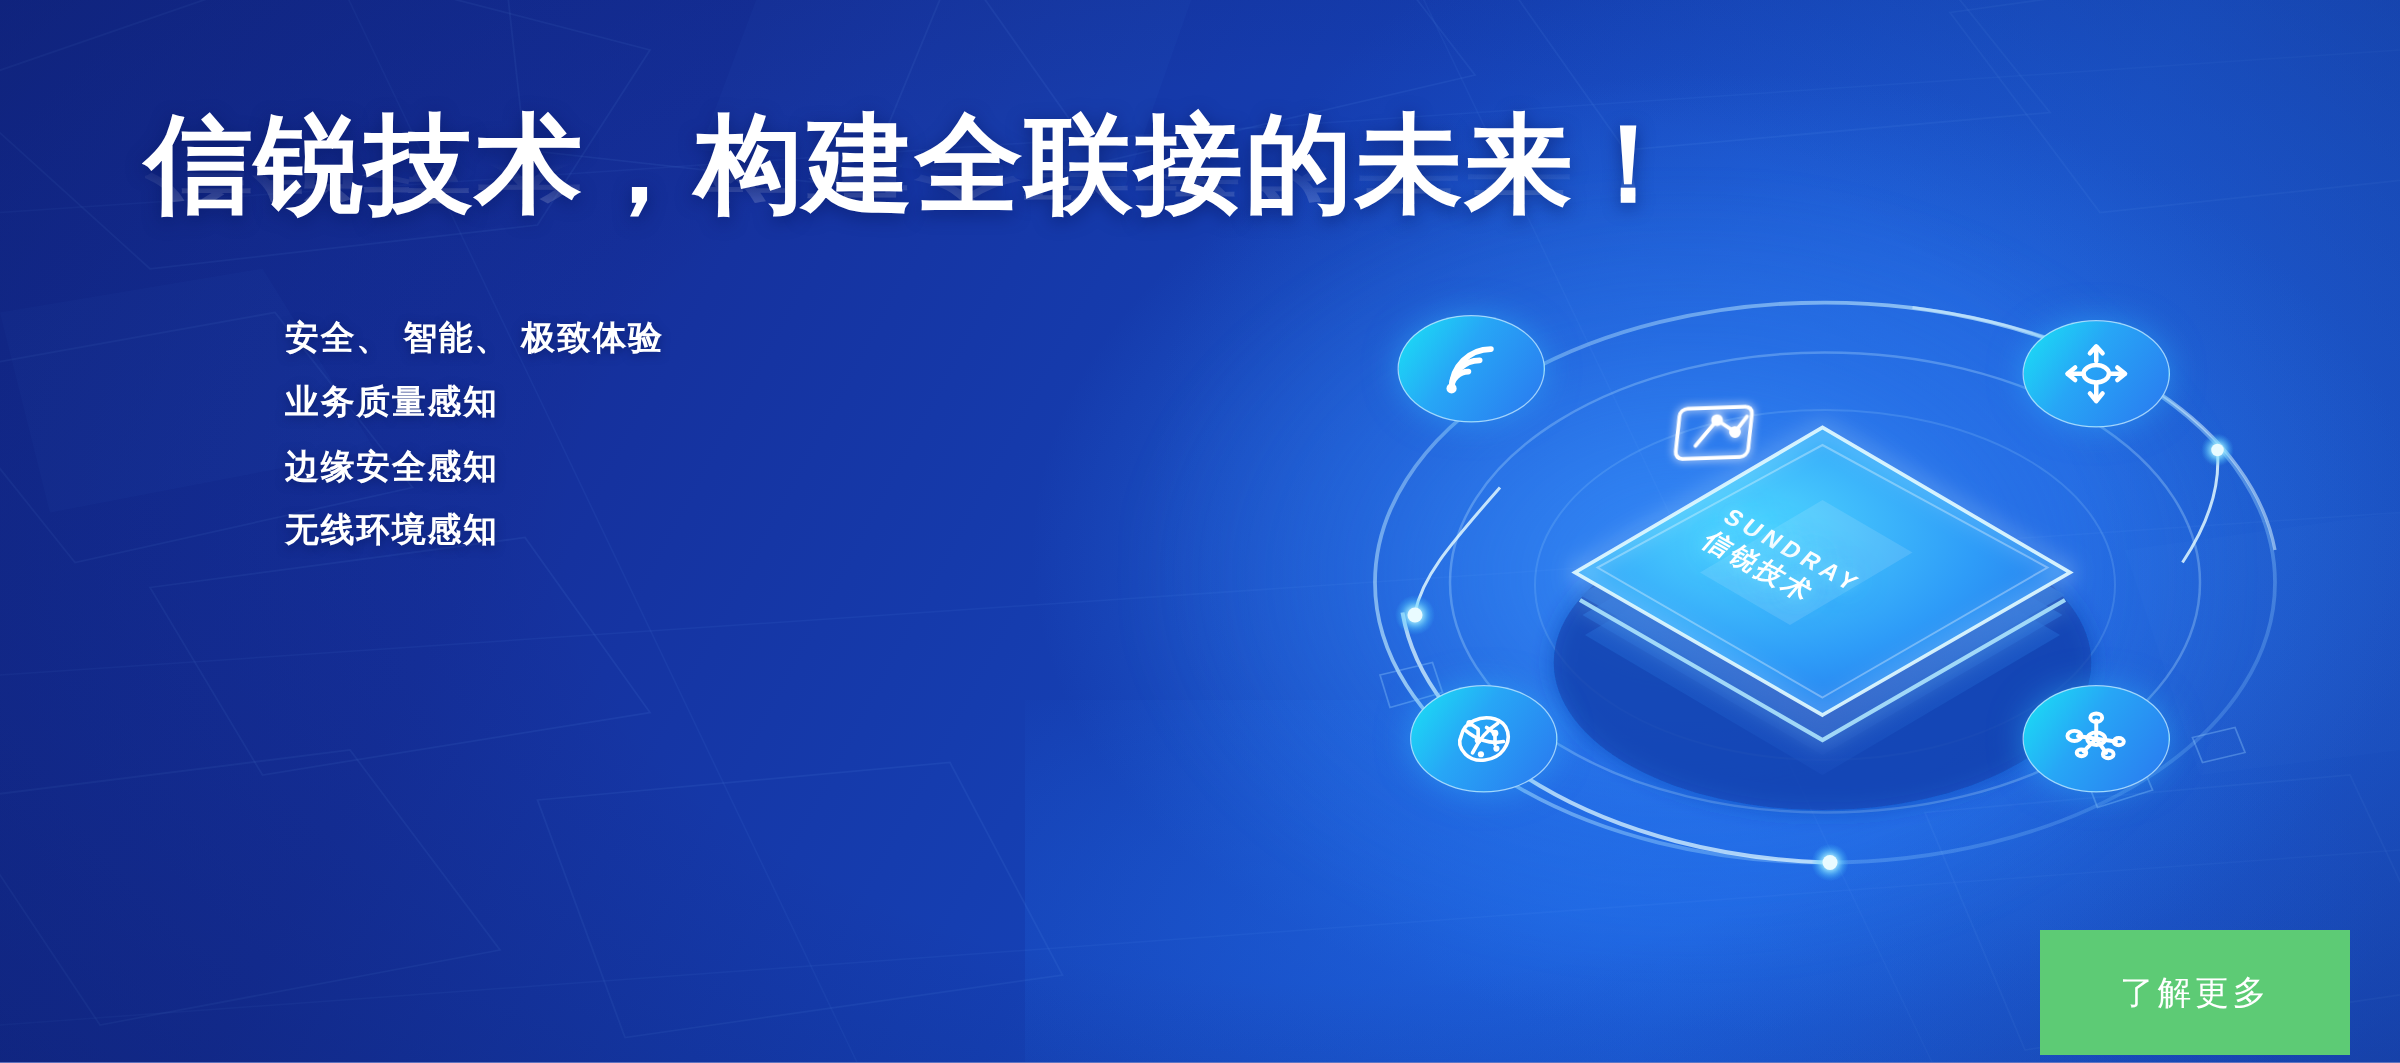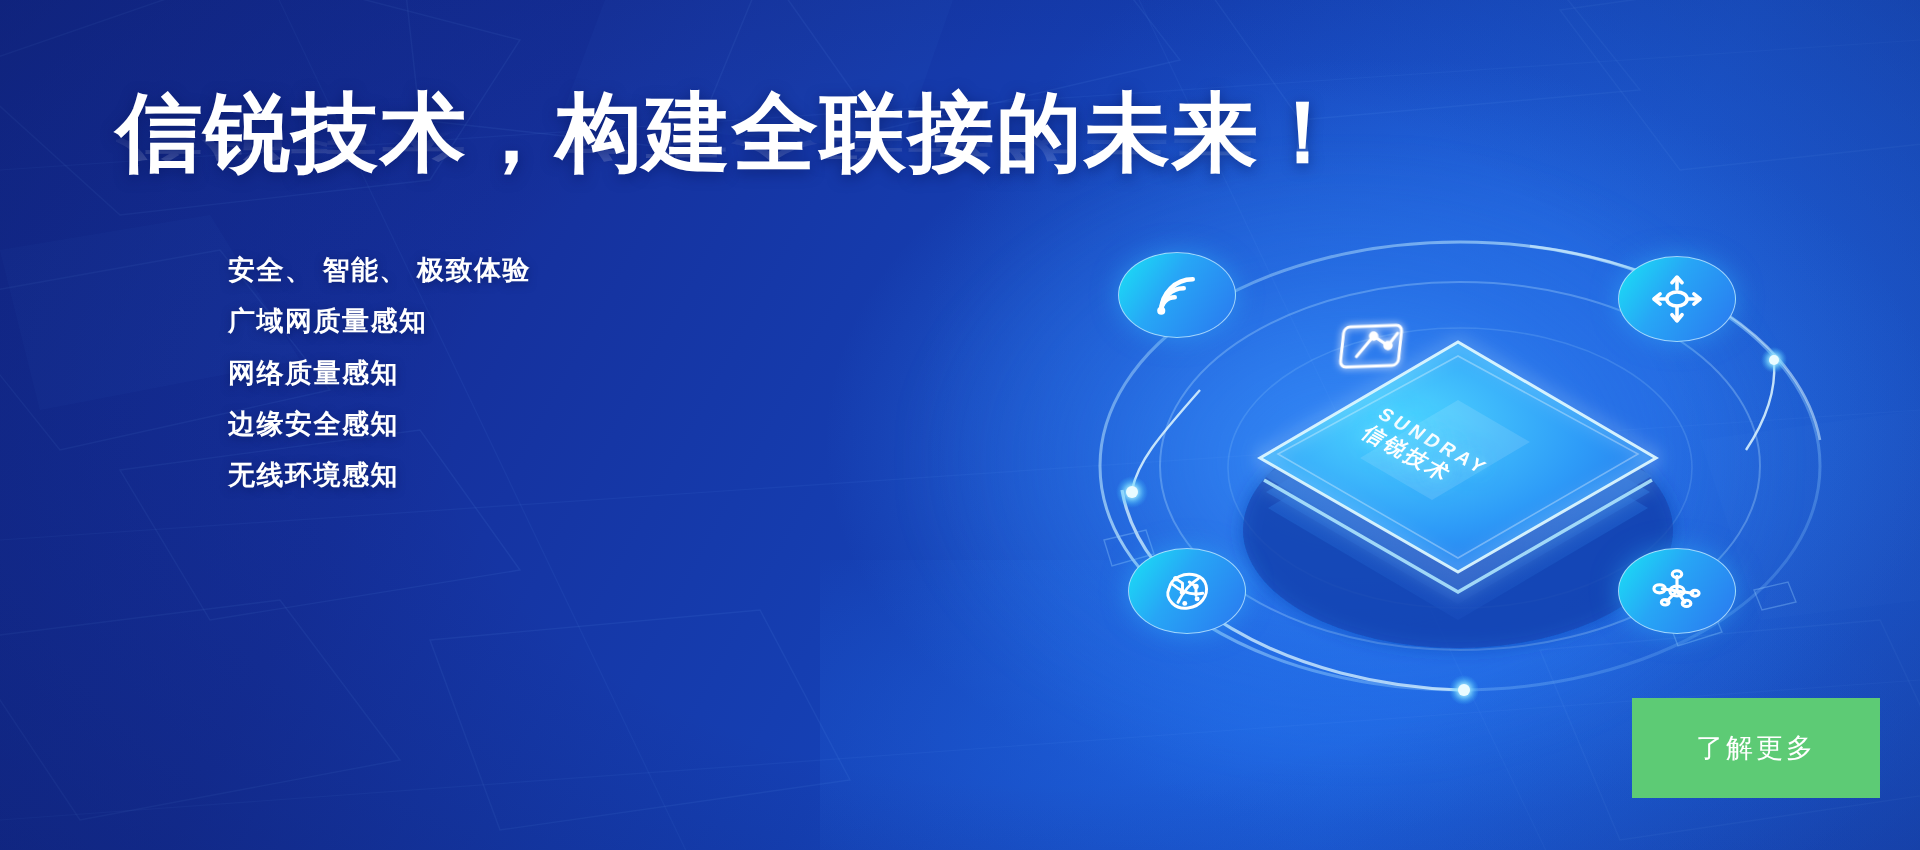--- a/index.html
+++ b/index.html
@@ -87,21 +87,21 @@
     color:#ffffff;
     letter-spacing:1.5px;
     line-height:1.38;
     text-shadow:0 2px 8px rgba(5,20,80,.5);
     white-space:nowrap;
   }
 
   
   .cta-button{
     position:absolute;
-    left:1632px; top:698px;
+    left:1632px; top:744px;
     width:248px; height:100px;
     background:#5dcb75;
     border:none;
     display:flex; align-items:center; justify-content:center;
     color:#ffffff;
     font-size:27px;
     font-weight:500;
     letter-spacing:3px;
     cursor:pointer;
     font-family:Liberation Mono, monospace;
@@ -218,22 +218,21 @@
   </div>
   <div class="bg-vignette"></div>
 
   <div class="headline-wrap">
     <div class="headline">信锐技术，构建全联接的未来！</div>
     <div class="headline-reflection" aria-hidden="true">信锐技术，构建全联接的未来！</div>
   </div>
 
   <div class="feature-list">
     <div class="feature-item">安全、 智能、 极致体验</div>
-    <div class="feature-item">广域网质量感知</div>
-    <div class="feature-item">网络质量感知</div>
+    <div class="feature-item">业务质量感知</div>
     <div class="feature-item">边缘安全感知</div>
     <div class="feature-item">无线环境感知</div>
   </div>
 
   <div class="graphic">
     <svg viewBox="0 0 790 540" preserveAspectRatio="none">
       <defs>
         <linearGradient id="plateTop" x1="0" y1="0" x2="1" y2="1">
           <radialGradient id="plateRad" cx="0.35" cy="0.35" r="0.85">
             <stop offset="0%" stop-color="#4fd8ff"></stop>

